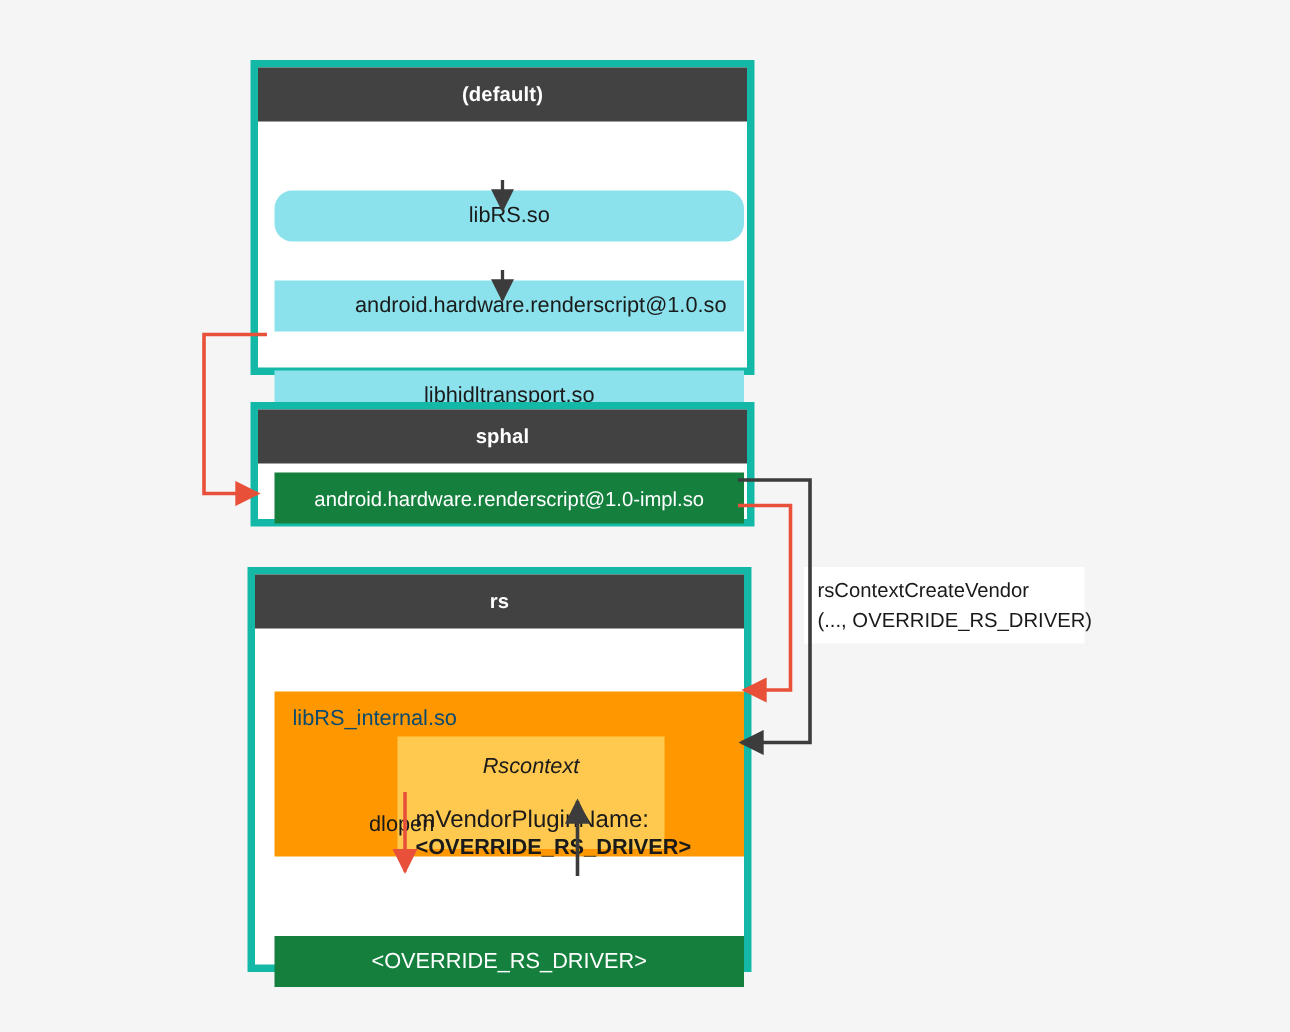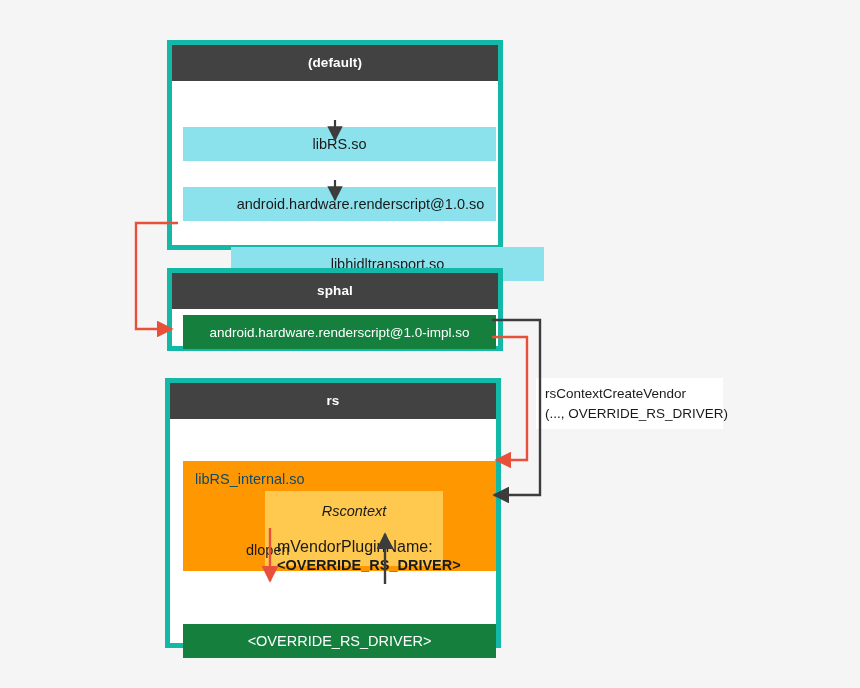--- a/index.html
+++ b/index.html
@@ -136,25 +136,25 @@
 </style>
 </head>
 <body>
 
 <div id="diagram-root">
 
   <div class="group" id="group-default" style="left:167px; top:40px; width:336px; height:210px;">
     <div class="group-header">(default)</div>
     <div class="group-body" style="height:172px;">
 
-      <div class="node cyan" style="left:11px; top:46px; width:313px; height:34px;">libRS.so</div>
+      <div class="node cyan" style="left:11px; top:46px; width:313px; height:34px;border-radius:12px;">libRS.so</div>
 
       <div class="node cyan" style="left:11px; top:106px; width:313px; height:34px;padding-left:42px;">android.hardware.renderscript@1.0.so</div>
 
-      <div class="node cyan" style="left:11px; top:166px; width:313px; height:34px;margin-left:48px;">libhidltransport.so</div>
+      <div class="node cyan" style="left:11px; top:166px; width:313px; height:34px;">libhidltransport.so</div>
 
     </div>
   </div>
 
   <div class="group" id="group-sphal" style="left:167px; top:268px; width:336px; height:83px;">
     <div class="group-header">sphal</div>
     <div class="group-body" style="height:45px;">
 
       <div class="node purple" style="left:11px; top:6px; width:313px; height:34px; font-size:13.5px;">android.hardware.renderscript@1.0-impl.so</div>
 

